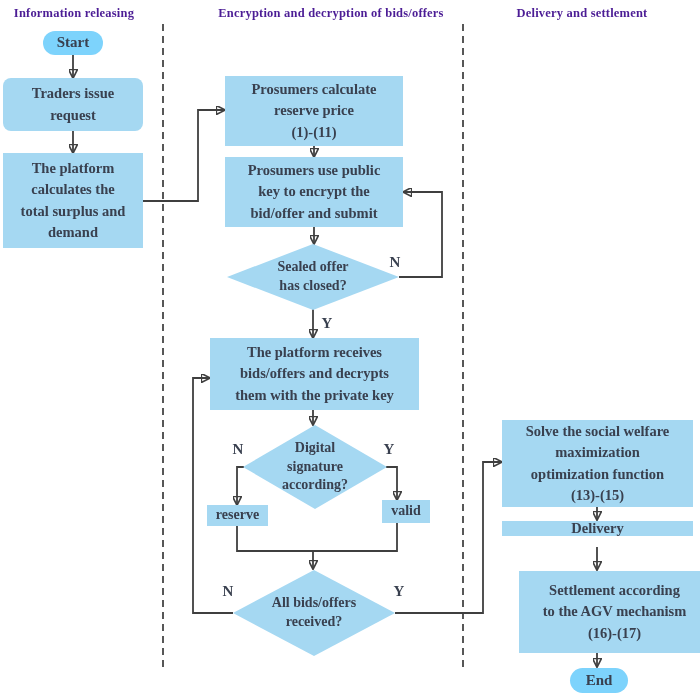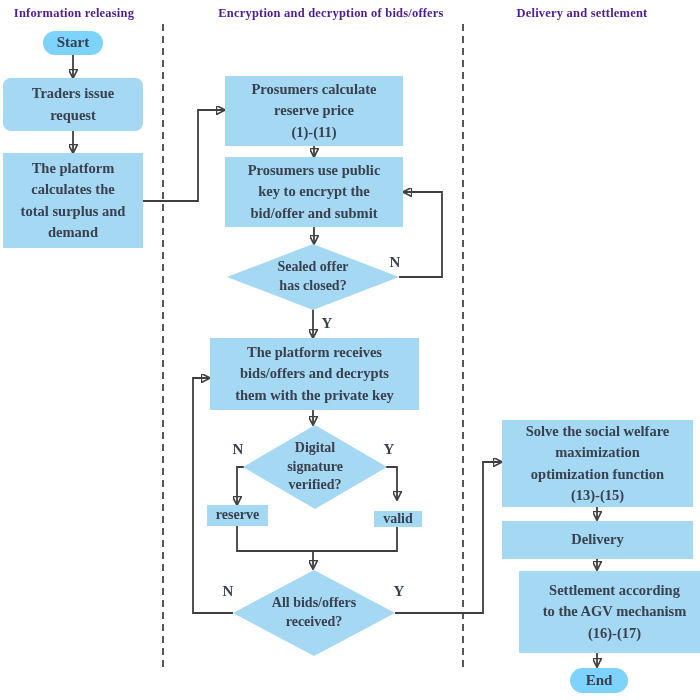--- a/index.html
+++ b/index.html
@@ -81,31 +81,31 @@
   <div class="node" style="left:225px;top:157px;width:178px;height:70px;">Prosumers use public
 key to encrypt the
 bid/offer and submit</div>
   <div class="node decision" style="left:227px;top:244px;width:172px;height:66px;">Sealed offer
 has closed?</div>
   <div class="node" style="left:210px;top:338px;width:209px;height:72px;">The platform receives
 bids/offers and decrypts
 them with the private key</div>
   <div class="node decision" style="left:243px;top:425px;width:144px;height:84px;">Digital
 signature
-verified?</div>
+according?</div>
   <div class="node small" style="left:207px;top:505px;width:61px;height:21px;">reserve</div>
-  <div class="node small" style="left:374px;top:500px;width:48px;height:16px;margin-top:11px;">valid</div>
+  <div class="node small" style="left:382px;top:500px;width:48px;height:23px;">valid</div>
   <div class="node decision" style="left:233px;top:570px;width:162px;height:86px;">All bids/offers
 received?</div>
 
   <div class="node" style="left:502px;top:420px;width:191px;height:87px;">Solve the social welfare
 maximization
 optimization function
 (13)-(15)</div>
-  <div class="node" style="left:502px;top:521px;width:191px;height:38px;">Delivery</div>
+  <div class="node" style="left:502px;top:521px;width:191px;height:15px;">Delivery</div>
   <div class="node" style="left:519px;top:571px;width:191px;height:82px;">Settlement according
 to the AGV mechanism
 (16)-(17)</div>
   <div class="node terminal" style="left:570px;top:668px;width:58px;height:25px;">End</div>
 
   <div class="branch-label" style="left:386px;top:254px;">N</div>
   <div class="branch-label" style="left:318px;top:315px;">Y</div>
   <div class="branch-label" style="left:229px;top:441px;">N</div>
   <div class="branch-label" style="left:380px;top:441px;">Y</div>
   <div class="branch-label" style="left:219px;top:583px;">N</div>

